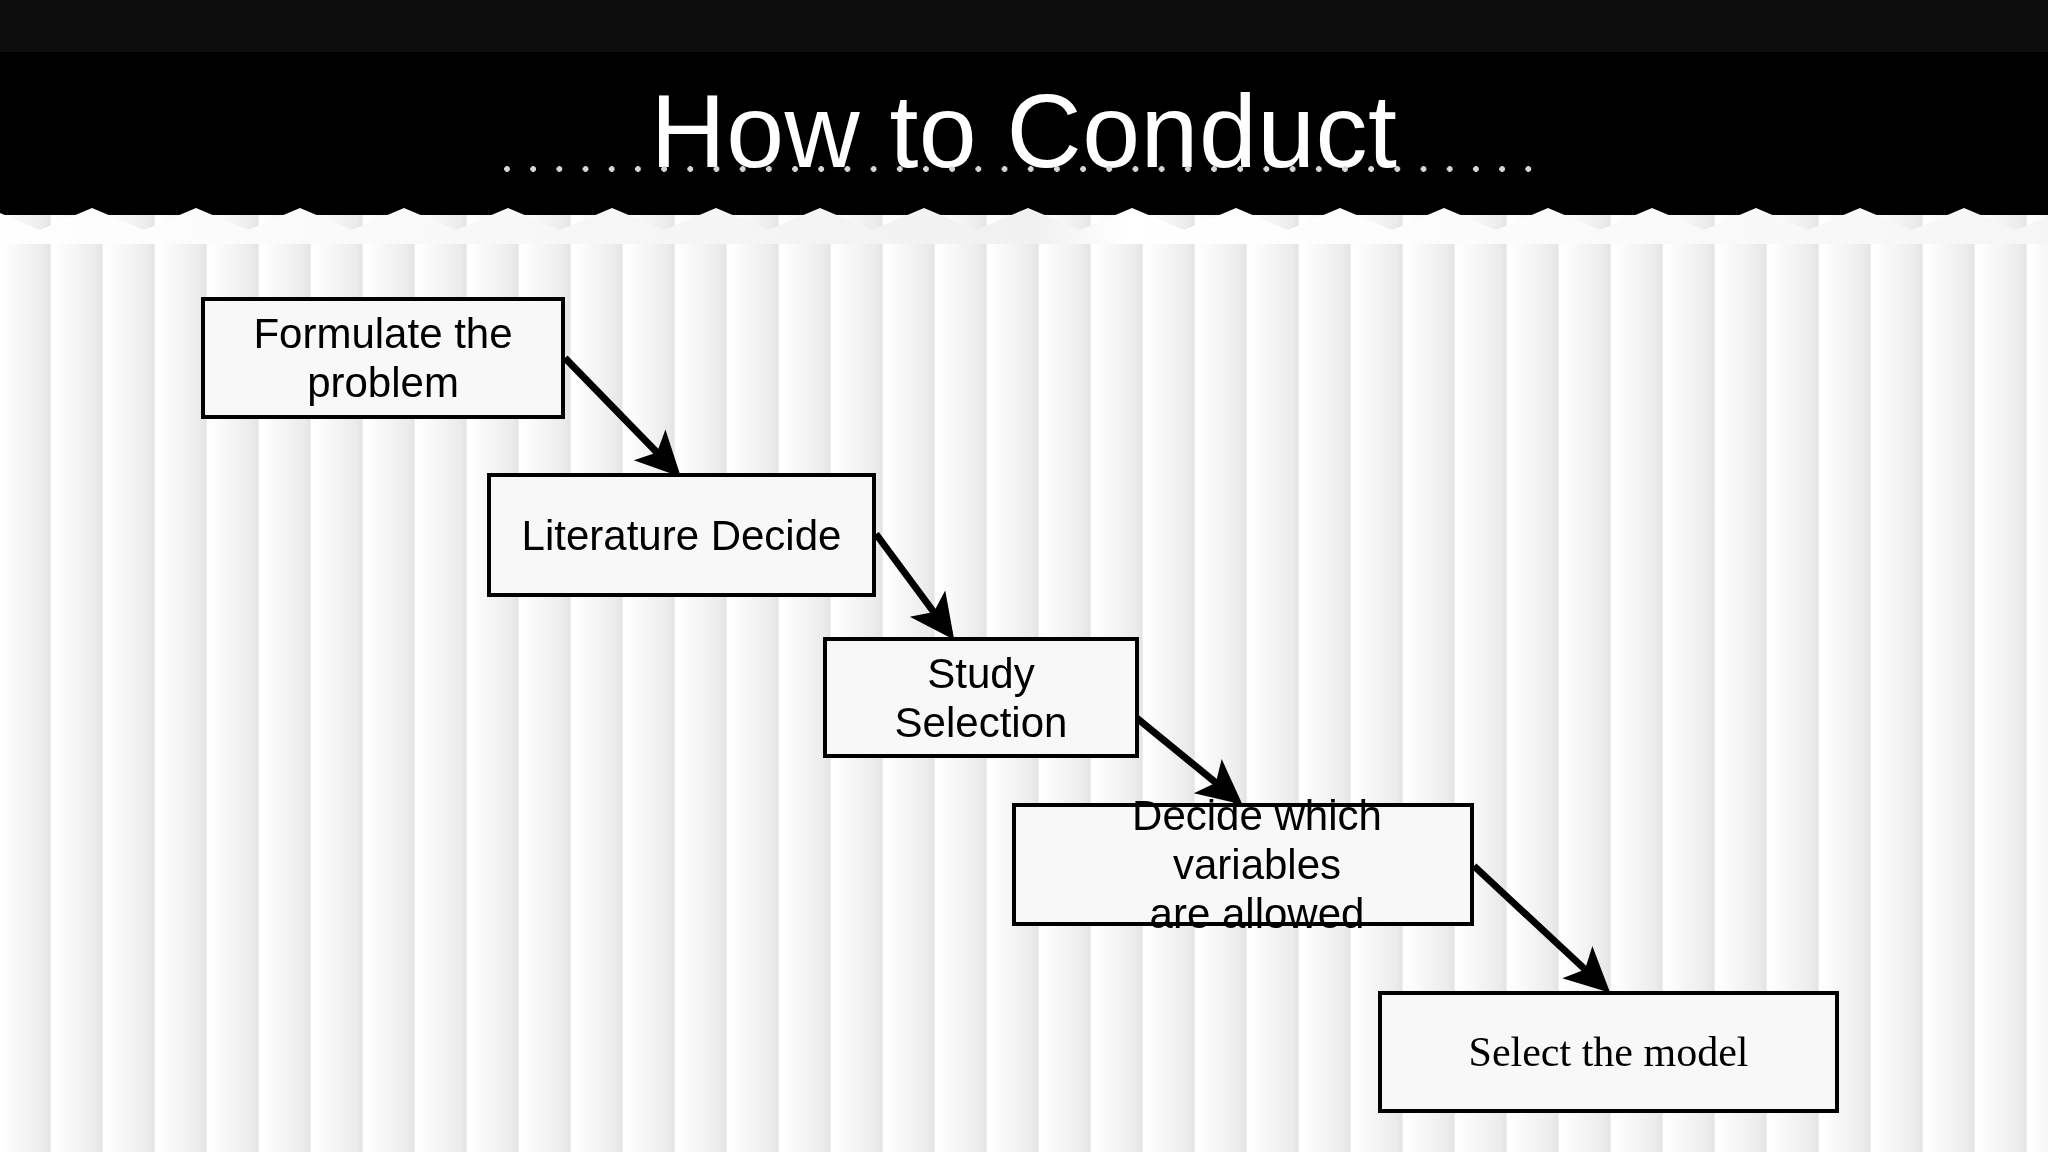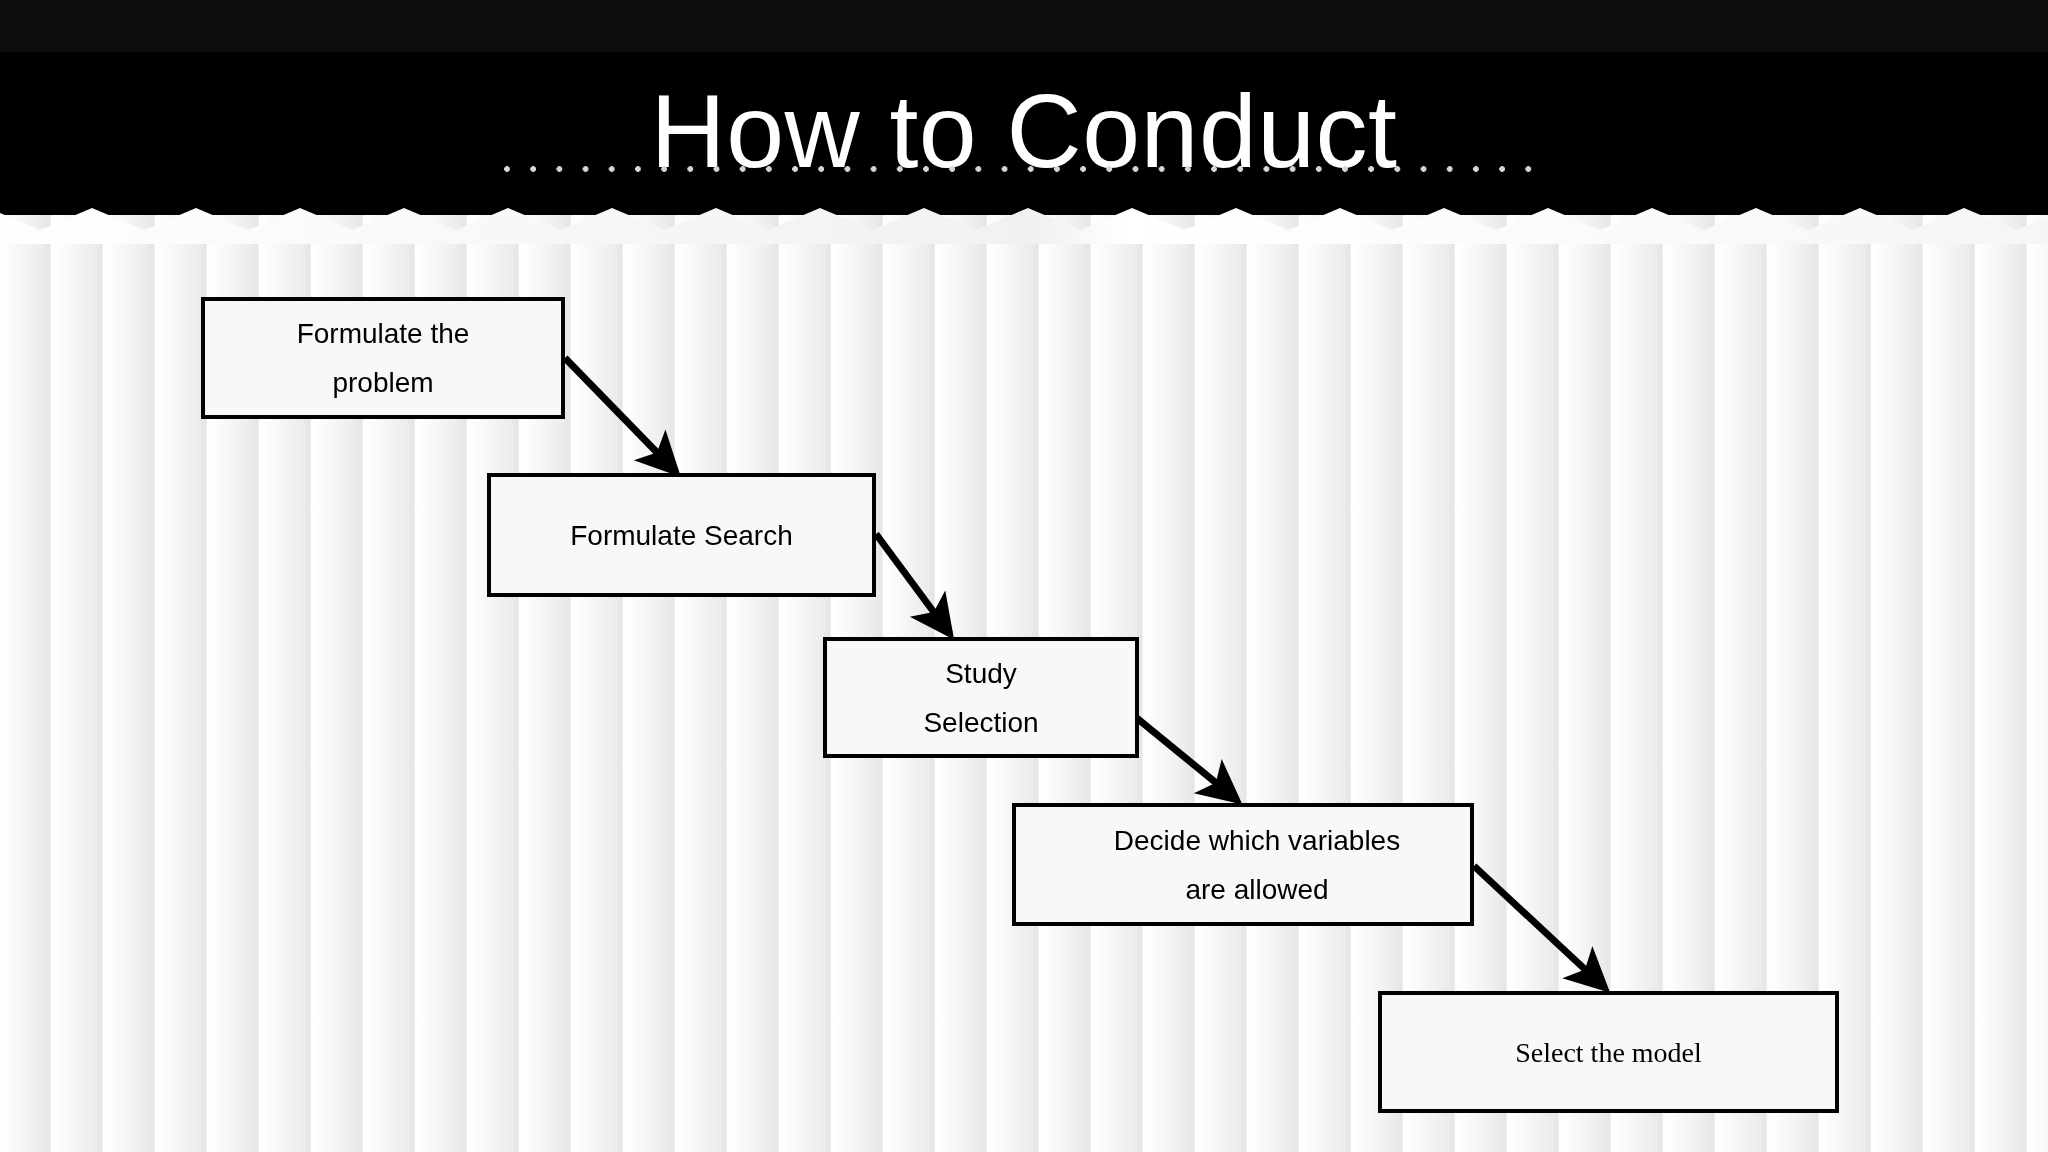--- a/index.html
+++ b/index.html
@@ -89,21 +89,21 @@
   }
 
   
   .flow-box {
     position: absolute;
     box-sizing: border-box;
     border: 4px solid #000000;
     background: #f8f8f8;
     color: #000000;
     font-family: "Liberation Sans", sans-serif;
-    font-size: 28px;
+    font-size: 42px;
     line-height: 49px;
     text-align: center;
     display: flex;
     align-items: center;
     justify-content: center;
     white-space: pre-line;
   }
 
   #box-0 { left: 201px;  top: 297px;  width: 364px; height: 122px; }
   #box-1 { left: 487px;  top: 473px;  width: 389px; height: 124px; }
@@ -156,21 +156,21 @@
     </defs>
     <line x1="565" y1="358" x2="676" y2="472" stroke="#000000" stroke-width="7" marker-end="url(#arrowhead)"></line>
     <line x1="876" y1="534" x2="950" y2="634" stroke="#000000" stroke-width="7" marker-end="url(#arrowhead)"></line>
     <line x1="1111" y1="697" x2="1237" y2="800" stroke="#000000" stroke-width="7" marker-end="url(#arrowhead)"></line>
     <line x1="1474" y1="866" x2="1605" y2="988" stroke="#000000" stroke-width="7" marker-end="url(#arrowhead)"></line>
   </svg>
 
   <div class="flow-box" id="box-0">Formulate the
 problem</div>
 
-  <div class="flow-box" id="box-1">Formulate Search</div>
+  <div class="flow-box" id="box-1">Literature Decide</div>
 
   <div class="flow-box" id="box-2">Study
 Selection</div>
 
   <div class="flow-box" id="box-3">Decide which variables
 are allowed</div>
 
   <div class="flow-box" id="box-4">Select the model</div>
 
 </div>

